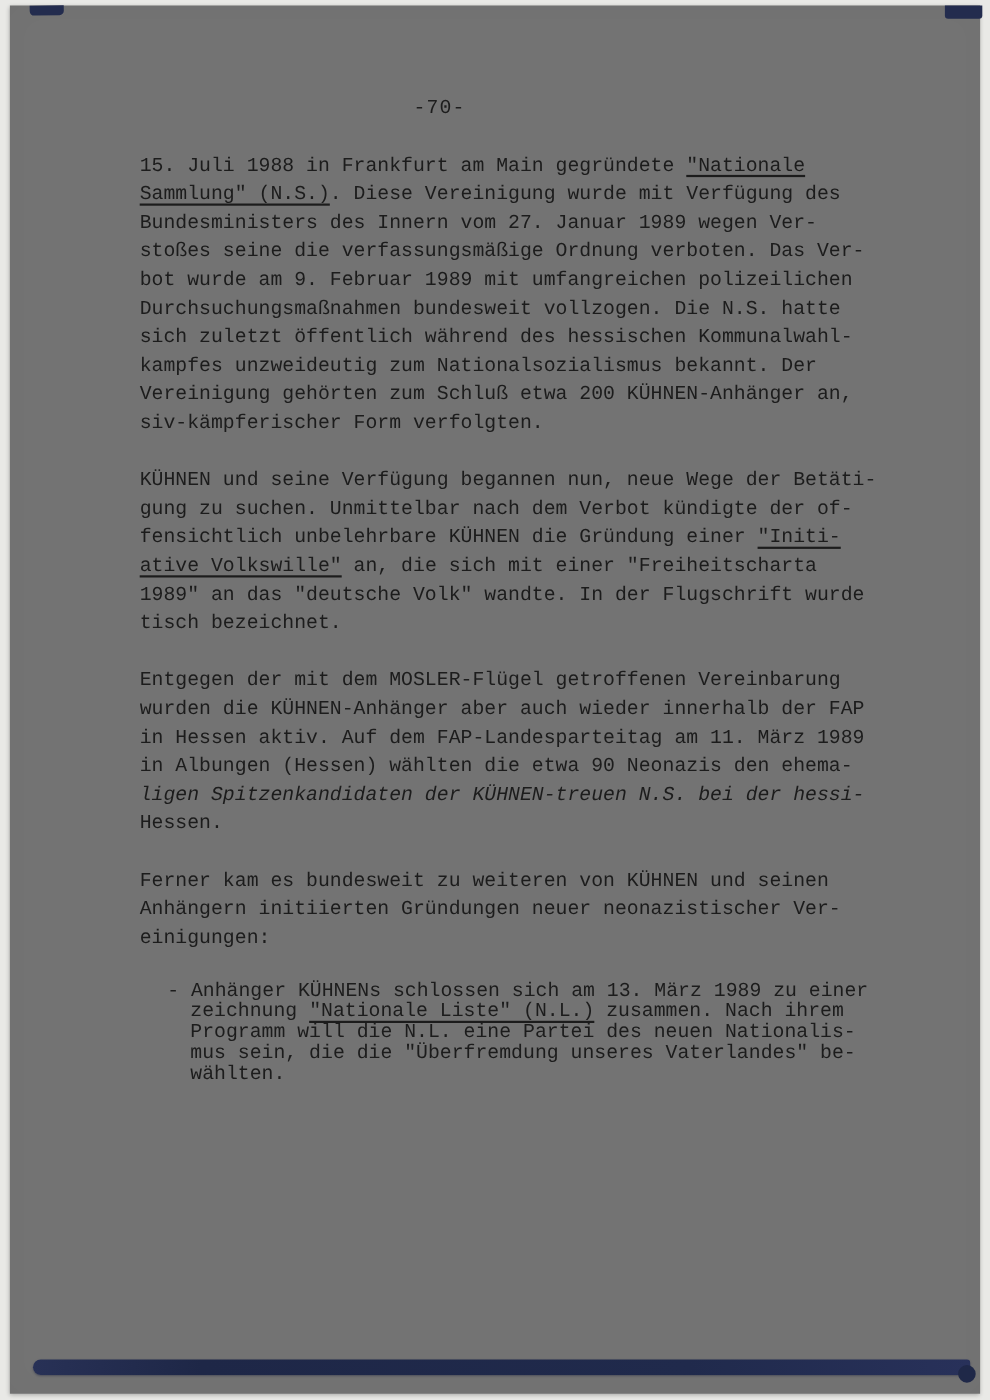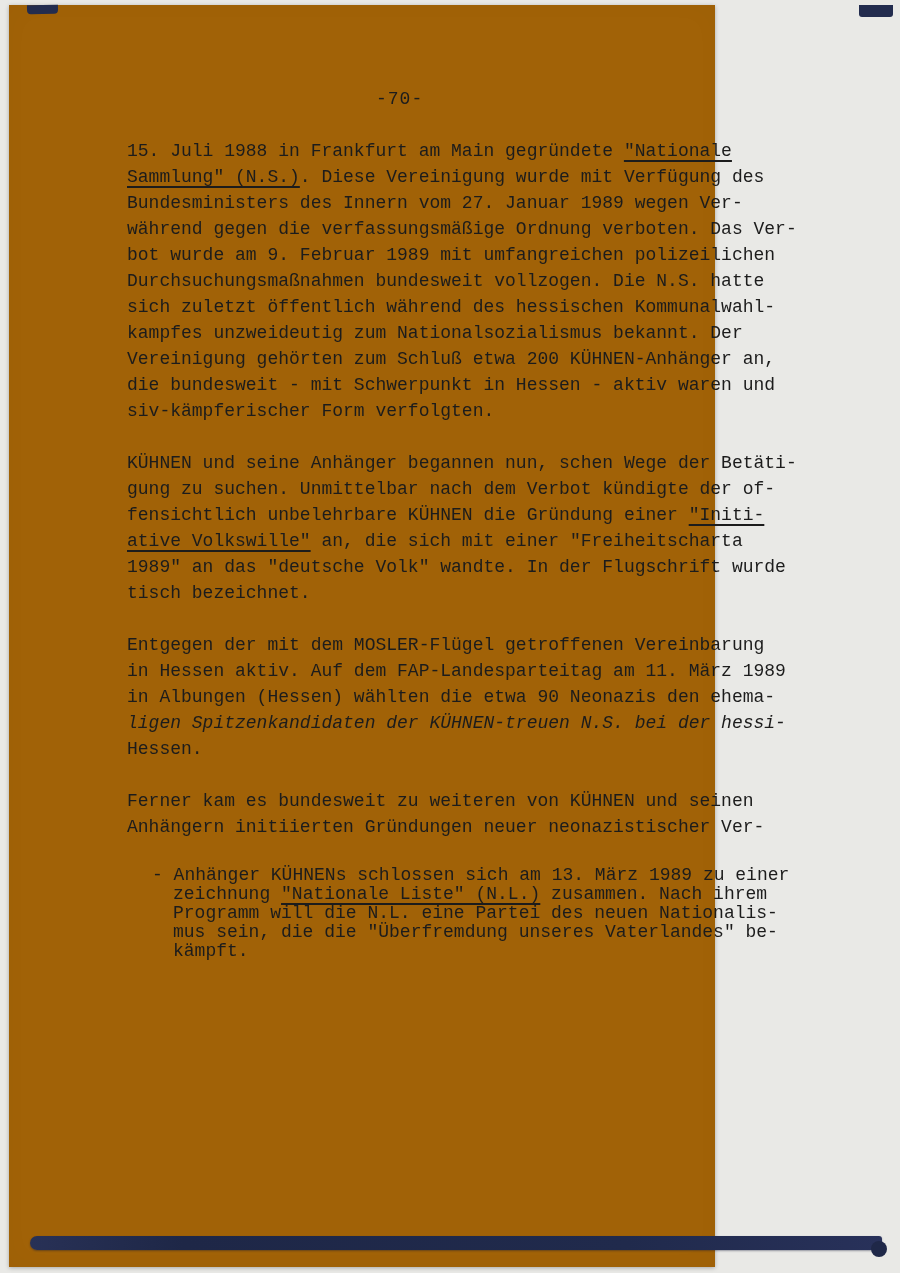--- a/index.html
+++ b/index.html
@@ -4,22 +4,22 @@
 <title>Scanned Document Page</title>
 <style>
   html,body{margin:0;padding:0;}
   body{
     width:900px;height:1273px;
     background:#e9e9e6;
     font-family:"Liberation Mono","DejaVu Sans Mono",monospace;
     position:relative;overflow:hidden;
   }
   .page{
-    position:absolute;left:9px;top:5px;width:706px;height:1262px;
-    background:#a16207;
+    position:absolute;left:9px;top:5px;width:882px;height:1262px;
+    background:#737373;
     box-shadow:0 1px 4px rgba(0,0,0,.28), inset 0 0 30px rgba(0,0,0,.02);
   }
   .page-number{
     position:absolute;top:84px;left:367px;
     font-size:18px;line-height:20px;color:#1d1d1d;letter-spacing:1px;
   }
   .doc{
     position:absolute;left:118px;top:133px;width:690px;
     font-size:18px;color:#1c1c1c;
   }
@@ -49,52 +49,53 @@
   <div class="mark mark-tl"></div>
   <div class="mark mark-tr"></div>
 
   <div class="page-number">-70-</div>
 
   <div class="doc">
       <div class="block paragraph">
         <div class="line"><span>15. Juli 1988 in Frankfurt am Main gegründete </span><span class="u">"Nationale</span></div>
         <div class="line"><span class="u">Sammlung" (N.S.)</span><span>. Diese Vereinigung wurde mit Verfügung des</span></div>
         <div class="line"><span>Bundesministers des Innern vom 27. Januar 1989 wegen Ver-</span></div>
-        <div class="line"><span>während gegen die verfassungsmäßige Ordnung verboten. Das Ver-</span></div>
+        <div class="line"><span>stoßes seine die verfassungsmäßige Ordnung verboten. Das Ver-</span></div>
         <div class="line"><span>bot wurde am 9. Februar 1989 mit umfangreichen polizeilichen</span></div>
         <div class="line"><span>Durchsuchungsmaßnahmen bundesweit vollzogen. Die N.S. hatte</span></div>
         <div class="line"><span>sich zuletzt öffentlich während des hessischen Kommunalwahl-</span></div>
         <div class="line"><span>kampfes unzweideutig zum Nationalsozialismus bekannt. Der</span></div>
         <div class="line"><span>Vereinigung gehörten zum Schluß etwa 200 KÜHNEN-Anhänger an,</span></div>
-        <div class="line"><span>die bundesweit - mit Schwerpunkt in Hessen - aktiv waren und</span></div>
         <div class="line"><span>siv-kämpferischer Form verfolgten.</span></div>
       </div>
       <div class="block paragraph">
-        <div class="line"><span>KÜHNEN und seine Anhänger begannen nun, schen Wege der Betäti-</span></div>
+        <div class="line"><span>KÜHNEN und seine Verfügung begannen nun, neue Wege der Betäti-</span></div>
         <div class="line"><span>gung zu suchen. Unmittelbar nach dem Verbot kündigte der of-</span></div>
         <div class="line"><span>fensichtlich unbelehrbare KÜHNEN die Gründung einer </span><span class="u">"Initi-</span></div>
         <div class="line"><span class="u">ative Volkswille"</span><span> an, die sich mit einer "Freiheitscharta</span></div>
         <div class="line"><span>1989" an das "deutsche Volk" wandte. In der Flugschrift wurde</span></div>
         <div class="line"><span>tisch bezeichnet.</span></div>
       </div>
       <div class="block paragraph">
         <div class="line"><span>Entgegen der mit dem MOSLER-Flügel getroffenen Vereinbarung</span></div>
+        <div class="line"><span>wurden die KÜHNEN-Anhänger aber auch wieder innerhalb der FAP</span></div>
         <div class="line"><span>in Hessen aktiv. Auf dem FAP-Landesparteitag am 11. März 1989</span></div>
         <div class="line"><span>in Albungen (Hessen) wählten die etwa 90 Neonazis den ehema-</span></div>
         <div class="line"><span class="i">ligen Spitzenkandidaten der KÜHNEN-treuen N.S. bei der hessi-</span></div>
         <div class="line"><span>Hessen.</span></div>
       </div>
       <div class="block paragraph">
         <div class="line"><span>Ferner kam es bundesweit zu weiteren von KÜHNEN und seinen</span></div>
         <div class="line"><span>Anhängern initiierten Gründungen neuer neonazistischer Ver-</span></div>
+        <div class="line"><span>einigungen:</span></div>
       </div>
       <div class="block bullet">
         <div class="line"><span>- Anhänger KÜHNENs schlossen sich am 13. März 1989 zu einer</span></div>
         <div class="line"><span>zeichnung </span><span class="u">"Nationale Liste" (N.L.)</span><span> zusammen. Nach ihrem</span></div>
         <div class="line"><span>Programm will die N.L. eine Partei des neuen Nationalis-</span></div>
         <div class="line"><span>mus sein, die die "Überfremdung unseres Vaterlandes" be-</span></div>
-        <div class="line"><span>kämpft.</span></div>
+        <div class="line"><span>wählten.</span></div>
       </div>
     </div>
 
   <div class="mark bar-bottom"></div>
   <div class="mark bar-blob"></div>
 </div>
 
 </body></html>

